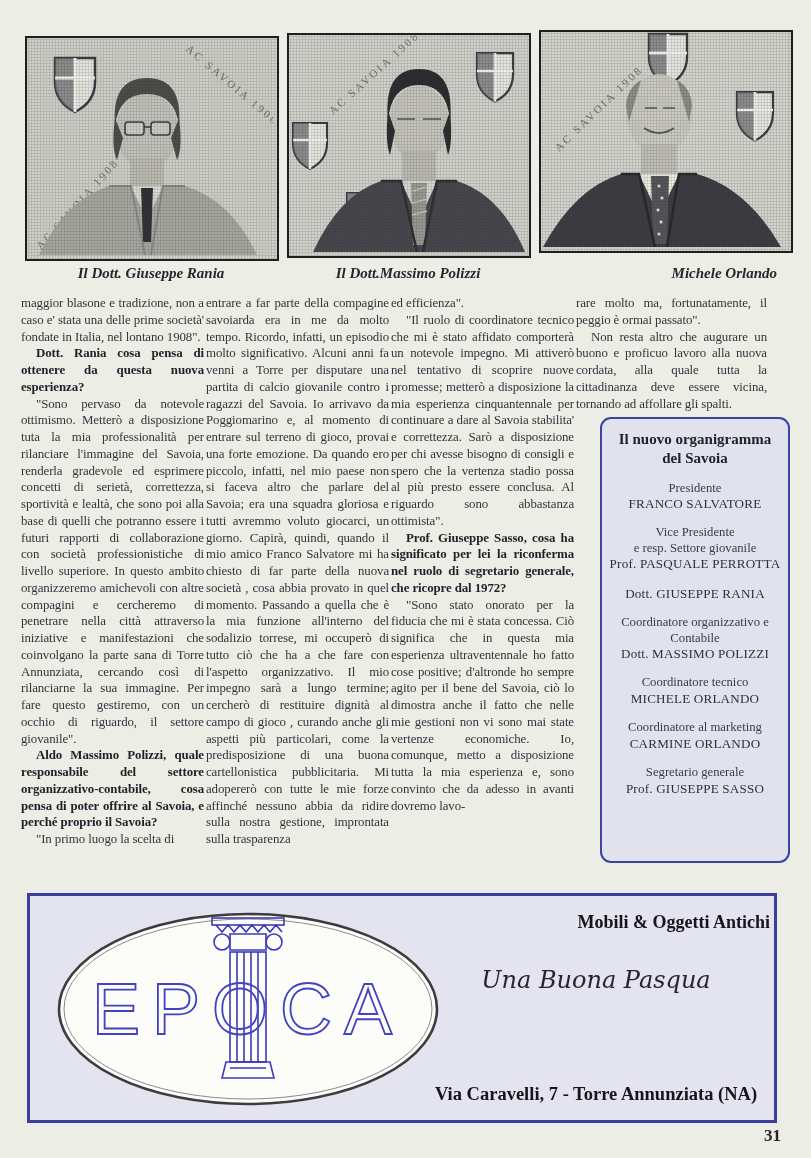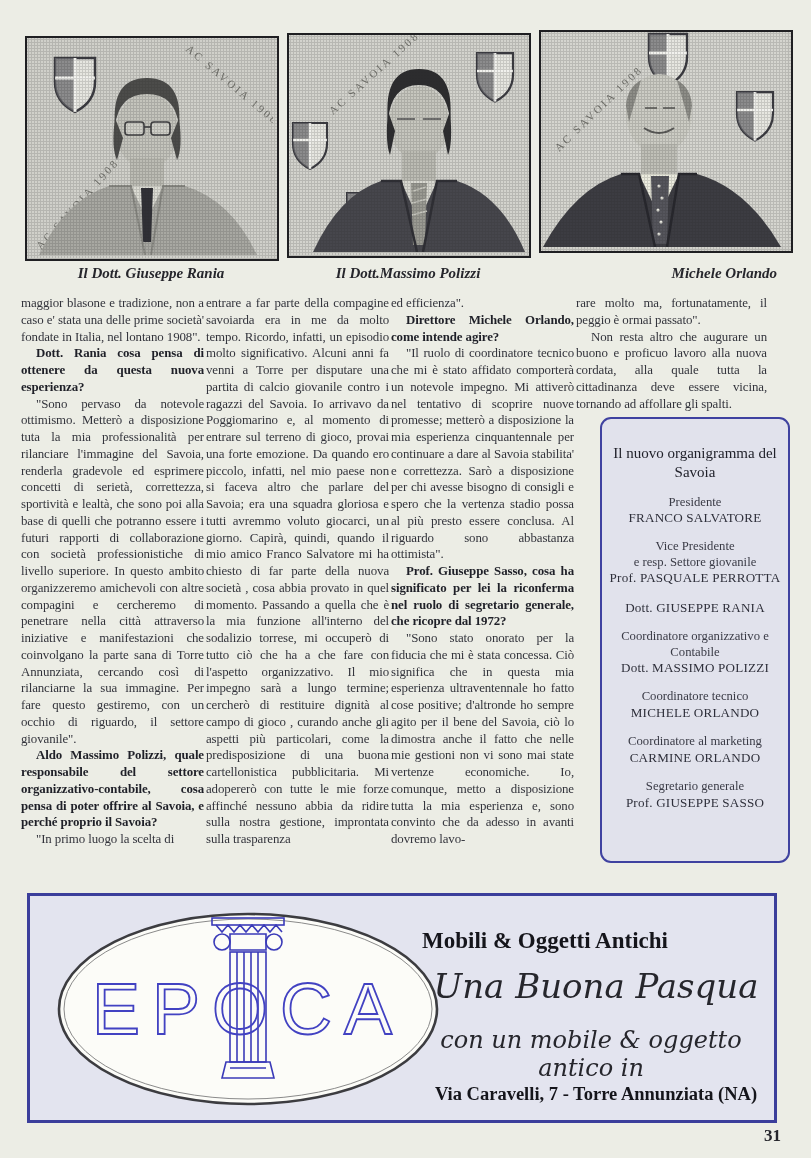--- a/index.html
+++ b/index.html
@@ -25,32 +25,32 @@
   .col{width:183px;flex:0 0 183px;overflow:hidden;}
   .col:last-child{flex:0 0 191px;width:191px;}
   .para{margin:0;font-size:12.9px;line-height:16.75px;text-align:justify;
         letter-spacing:-0.1px;color:#33343c;}
   .para.ind{text-indent:15px;}
   .para.bold{font-weight:bold;color:#1f2028;}
   
   .orgbox{position:absolute;left:600px;top:417px;width:190px;height:446px;box-sizing:border-box;
           background:#e1e2ec;border:2px solid #3f42a0;border-radius:11px;
           padding:9px 6px;text-align:center;overflow:hidden;}
-  .orgbox .title{font-size:15px;font-weight:normal;line-height:1.25;color:#21222b;margin:16px 4px 2px;}
+  .orgbox .title{font-size:15px;font-weight:bold;line-height:1.25;color:#21222b;margin:2px 4px 2px;}
   .entry{margin-top:13px;}
   .entry .role{font-size:12.7px;line-height:1.22;color:#3a3b46;white-space:pre-line;}
   .entry .name{font-size:13.1px;line-height:1.25;color:#2e2f3a;letter-spacing:.2px;}
   
   .ad{position:absolute;left:27px;top:893px;width:750px;height:230px;box-sizing:border-box;
       background:#e3e4ef;border:3px solid #3b3e9b;}
   .ad .logo{position:absolute;left:14px;top:6px;}
-  .ad .heading{position:absolute;left:392px;top:16px;width:348px;text-align:left;
-      font-size:23px;font-weight:bold;color:#15151b;margin-top:16px;}
+  .ad .heading{position:absolute;left:392px;top:16px;width:348px;text-align:right;
+      font-size:18px;font-weight:bold;color:#15151b;}
   .ad .script1{position:absolute;left:392px;top:70px;width:348px;text-align:center;
-      font-size:34px;font-style:italic;color:#26262c;font-family:"DejaVu Serif",serif;}
+      font-size:24px;font-style:italic;color:#26262c;font-family:"DejaVu Serif",serif;}
   .ad .script2{position:absolute;left:378px;top:130px;width:366px;text-align:center;
       font-size:24px;font-style:italic;color:#26262c;font-family:"DejaVu Serif",serif;}
   .ad .address{position:absolute;left:392px;top:188px;width:348px;text-align:center;
       font-size:18.5px;font-weight:bold;color:#15151b;}
   .pagenum{position:absolute;right:30px;top:1126px;font-size:17px;font-weight:bold;color:#26262c;}
 </style>
 </head>
 <body>
 
 <div class="page">
@@ -177,21 +177,20 @@
         <p class="para bold ind">Dott. Rania cosa pensa di ottenere da questa nuova esperienza?</p>
         <p class="para ind">"Sono pervaso da notevole ottimismo. Metterò a disposizione tuta la mia professionalità per rilanciare l'immagine del Savoia, renderla gradevole ed esprimere concetti di serietà, correttezza, sportività e lealtà, che sono poi alla base di quelli che potranno essere i futuri rapporti di collaborazione con società professionistiche di livello superiore. In questo ambito organizzeremo amichevoli con altre compagini e cercheremo di penetrare nella città attraverso iniziative e manifestazioni che coinvolgano la parte sana di Torre Annunziata, cercando così di rilanciarne la sua immagine. Per fare questo gestiremo, con un occhio di riguardo, il settore giovanile".</p>
         <p class="para bold ind">Aldo Massimo Polizzi, quale responsabile del settore organizzativo-contabile, cosa pensa di poter offrire al Savoia, e perché proprio il Savoia?</p>
         <p class="para ind">"In primo luogo la scelta di</p>
       </div>
       <div class="col">
         <p class="para">entrare a far parte della compagine savoiarda era in me da molto tempo. Ricordo, infatti, un episodio molto significativo. Alcuni anni fa venni a Torre per disputare una partita di calcio giovanile contro i ragazzi del Savoia. Io arrivavo da Poggiomarino e, al momento di entrare sul terreno di gioco, provai una forte emozione. Da quando ero piccolo, infatti, nel mio paese non si faceva altro che parlare del Savoia; era una squadra gloriosa e tutti avremmo voluto giocarci, un giorno. Capirà, quindi, quando il mio amico Franco Salvatore mi ha chiesto di far parte della nuova società , cosa abbia provato in quel momento. Passando a quella che è la mia funzione all'interno del sodalizio torrese, mi occuperò di tutto ciò che ha a che fare con l'aspetto organizzativo. Il mio impegno sarà a lungo termine; cercherò di restituire dignità al campo di gioco , curando anche gli aspetti più particolari, come la predisposizione di una buona cartellonistica pubblicitaria. Mi adopererò con tutte le mie forze affinché nessuno abbia da ridire sulla nostra gestione, improntata sulla trasparenza</p>
       </div>
       <div class="col">
         <p class="para">ed efficienza".</p>
-        <p class="para bold ind">Direttore Michele Orlando, come intende agire?</p>
         <p class="para ind">"Il ruolo di coordinatore tecnico che mi è stato affidato comporterà un notevole impegno. Mi attiverò nel tentativo di scoprire nuove promesse; metterò a disposizione la mia esperienza cinquantennale per continuare a dare al Savoia stabilita' e correttezza. Sarò a disposizione per chi avesse bisogno di consigli e spero che la vertenza stadio possa al più presto essere conclusa. Al riguardo sono abbastanza ottimista".</p>
         <p class="para bold ind">Prof. Giuseppe Sasso, cosa ha significato per lei la riconferma nel ruolo di segretario generale, che ricopre dal 1972?</p>
         <p class="para ind">"Sono stato onorato per la fiducia che mi è stata concessa. Ciò significa che in questa mia esperienza ultraventennale ho fatto cose positive; d'altronde ho sempre agito per il bene del Savoia, ciò lo dimostra anche il fatto che nelle mie gestioni non vi sono mai state vertenze economiche. Io, comunque, metto a disposizione tutta la mia esperienza e, sono convinto che da adesso in avanti dovremo lavo-</p>
       </div>
       <div class="col">
         <p class="para">rare molto ma, fortunatamente, il peggio è ormai passato".</p>
         <p class="para ind">Non resta altro che augurare un buono e proficuo lavoro alla nuova cordata, alla quale tutta la cittadinanza deve essere vicina, tornando ad affollare gli spalti.</p>
       </div>
     </div>
 
@@ -247,19 +246,18 @@
           <line x1="207" y1="50" x2="207" y2="160"></line>
           <line x1="214" y1="50" x2="214" y2="160"></line>
           <path d="M182 160 H226 L230 176 H178 Z"></path>
           <line x1="186" y1="166" x2="222" y2="166"></line>
         </g>
         <text x="204" y="132" text-anchor="middle" font-family="Liberation Sans, sans-serif" font-size="72" letter-spacing="12" fill="none" stroke="#4242c2" stroke-width="1.8">EPOCA</text>
       </svg>
     </div>
     <div class="heading">Mobili &amp; Oggetti Antichi</div>
     <div class="script1">Una Buona Pasqua</div>
-    <div class="script2">con un mobile &amp; oggetto antico in</div>
     <div class="address">Via Caravelli, 7 - Torre Annunziata (NA)</div>
   </div>
 
   <div class="pagenum">31</div>
 
 </div>
 
 </body></html>

